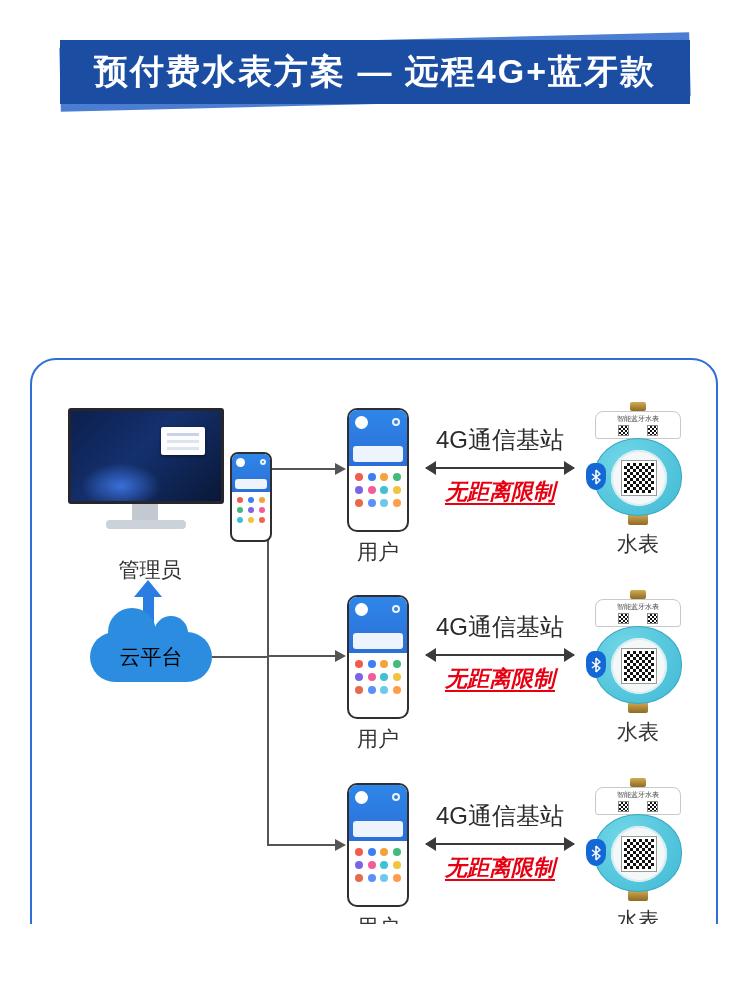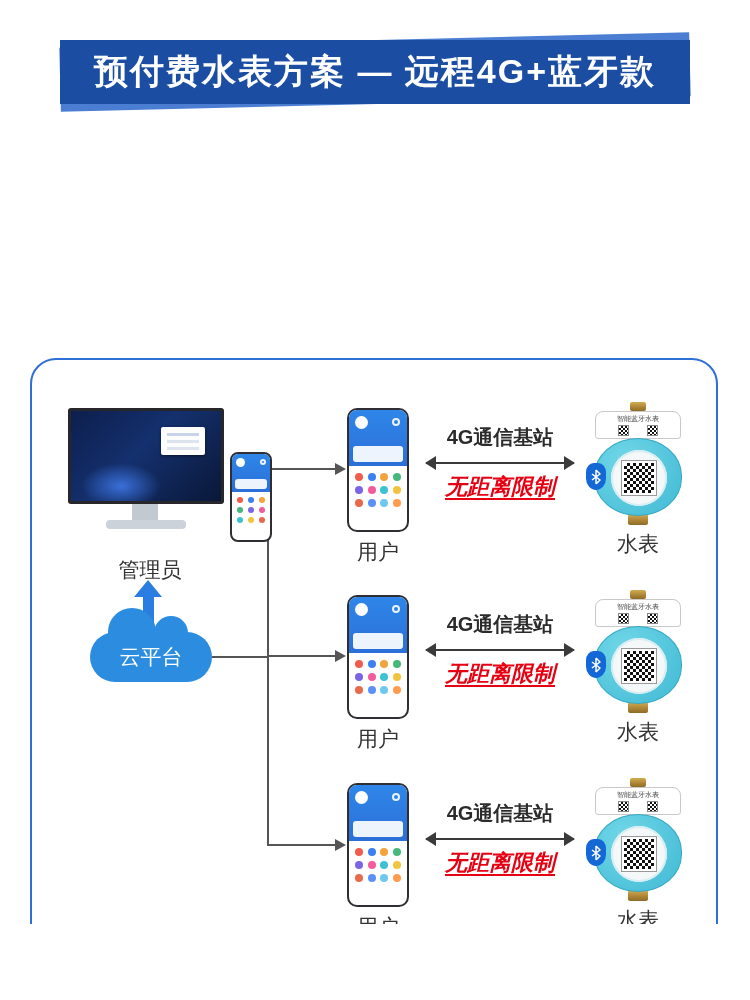--- a/index.html
+++ b/index.html
@@ -51,29 +51,29 @@
 
   
   .up-arrow { position:absolute; left:100px; top:220px; width:32px; }
   .up-arrow .head { width:0; height:0; margin:0 auto; border-left:14px solid transparent; border-right:14px solid transparent; border-bottom:17px solid var(--arrow-blue,#2a7de1); }
   .up-arrow .shaft { width:11px; height:26px; margin:0 auto; background:var(--arrow-blue,#2a7de1); }
 
   
   .cloud { position:absolute; left:58px; top:272px; width:122px; height:50px; background:var(--cloud-blue,#2b8ce0); border-radius:25px; }
   .cloud::before { content:""; position:absolute; left:18px; top:-24px; width:48px; height:48px; border-radius:50%; background:var(--cloud-blue,#2b8ce0); }
   .cloud::after { content:""; position:absolute; left:64px; top:-16px; width:34px; height:34px; border-radius:50%; background:var(--cloud-blue,#2b8ce0); }
-  .cloud-label { position:relative; z-index:1; display:block; text-align:center; line-height:50px; color:#ffffff; font-size:21px; }
+  .cloud-label { position:relative; z-index:1; display:block; text-align:center; line-height:50px; color:#000000; font-size:21px; }
 
   
   .cline { position:absolute; background:var(--line-gray,#555); }
   .ah { position:absolute; width:0; height:0; border-top:6px solid transparent; border-bottom:6px solid transparent; border-left:11px solid var(--line-gray,#555); }
 
   
   .link-group { position:absolute; left:388px; width:160px; text-align:center; }
-  .station-label { font-size:20px; color:#2b2b2b; font-weight:bold; white-space:nowrap; }
+  .station-label { font-size:24px; color:#2b2b2b; font-weight:normal; white-space:nowrap; }
   .dbl-arrow { position:relative; height:2px; background:#3a3a3a; margin:11px 6px 8px; }
   .dbl-arrow::before { content:""; position:absolute; left:-1px; top:-6px; border-top:7px solid transparent; border-bottom:7px solid transparent; border-right:11px solid #3a3a3a; }
   .dbl-arrow::after { content:""; position:absolute; right:-1px; top:-6px; border-top:7px solid transparent; border-bottom:7px solid transparent; border-left:11px solid #3a3a3a; }
   .limit-label { font-size:22px; color:var(--accent-red,#e60012); font-weight:bold; text-decoration:underline; text-underline-offset:4px; white-space:nowrap;font-style:italic; }
 
   
   .meter { position:absolute; left:550px; width:112px; }
   .nut { background:linear-gradient(180deg,#d3ab52,#8f6a23); margin:0 auto; border-radius:2px; }
   .nut-top { width:16px; height:9px; }
   .nut-bottom { width:20px; height:11px; margin-top:-2px; }

